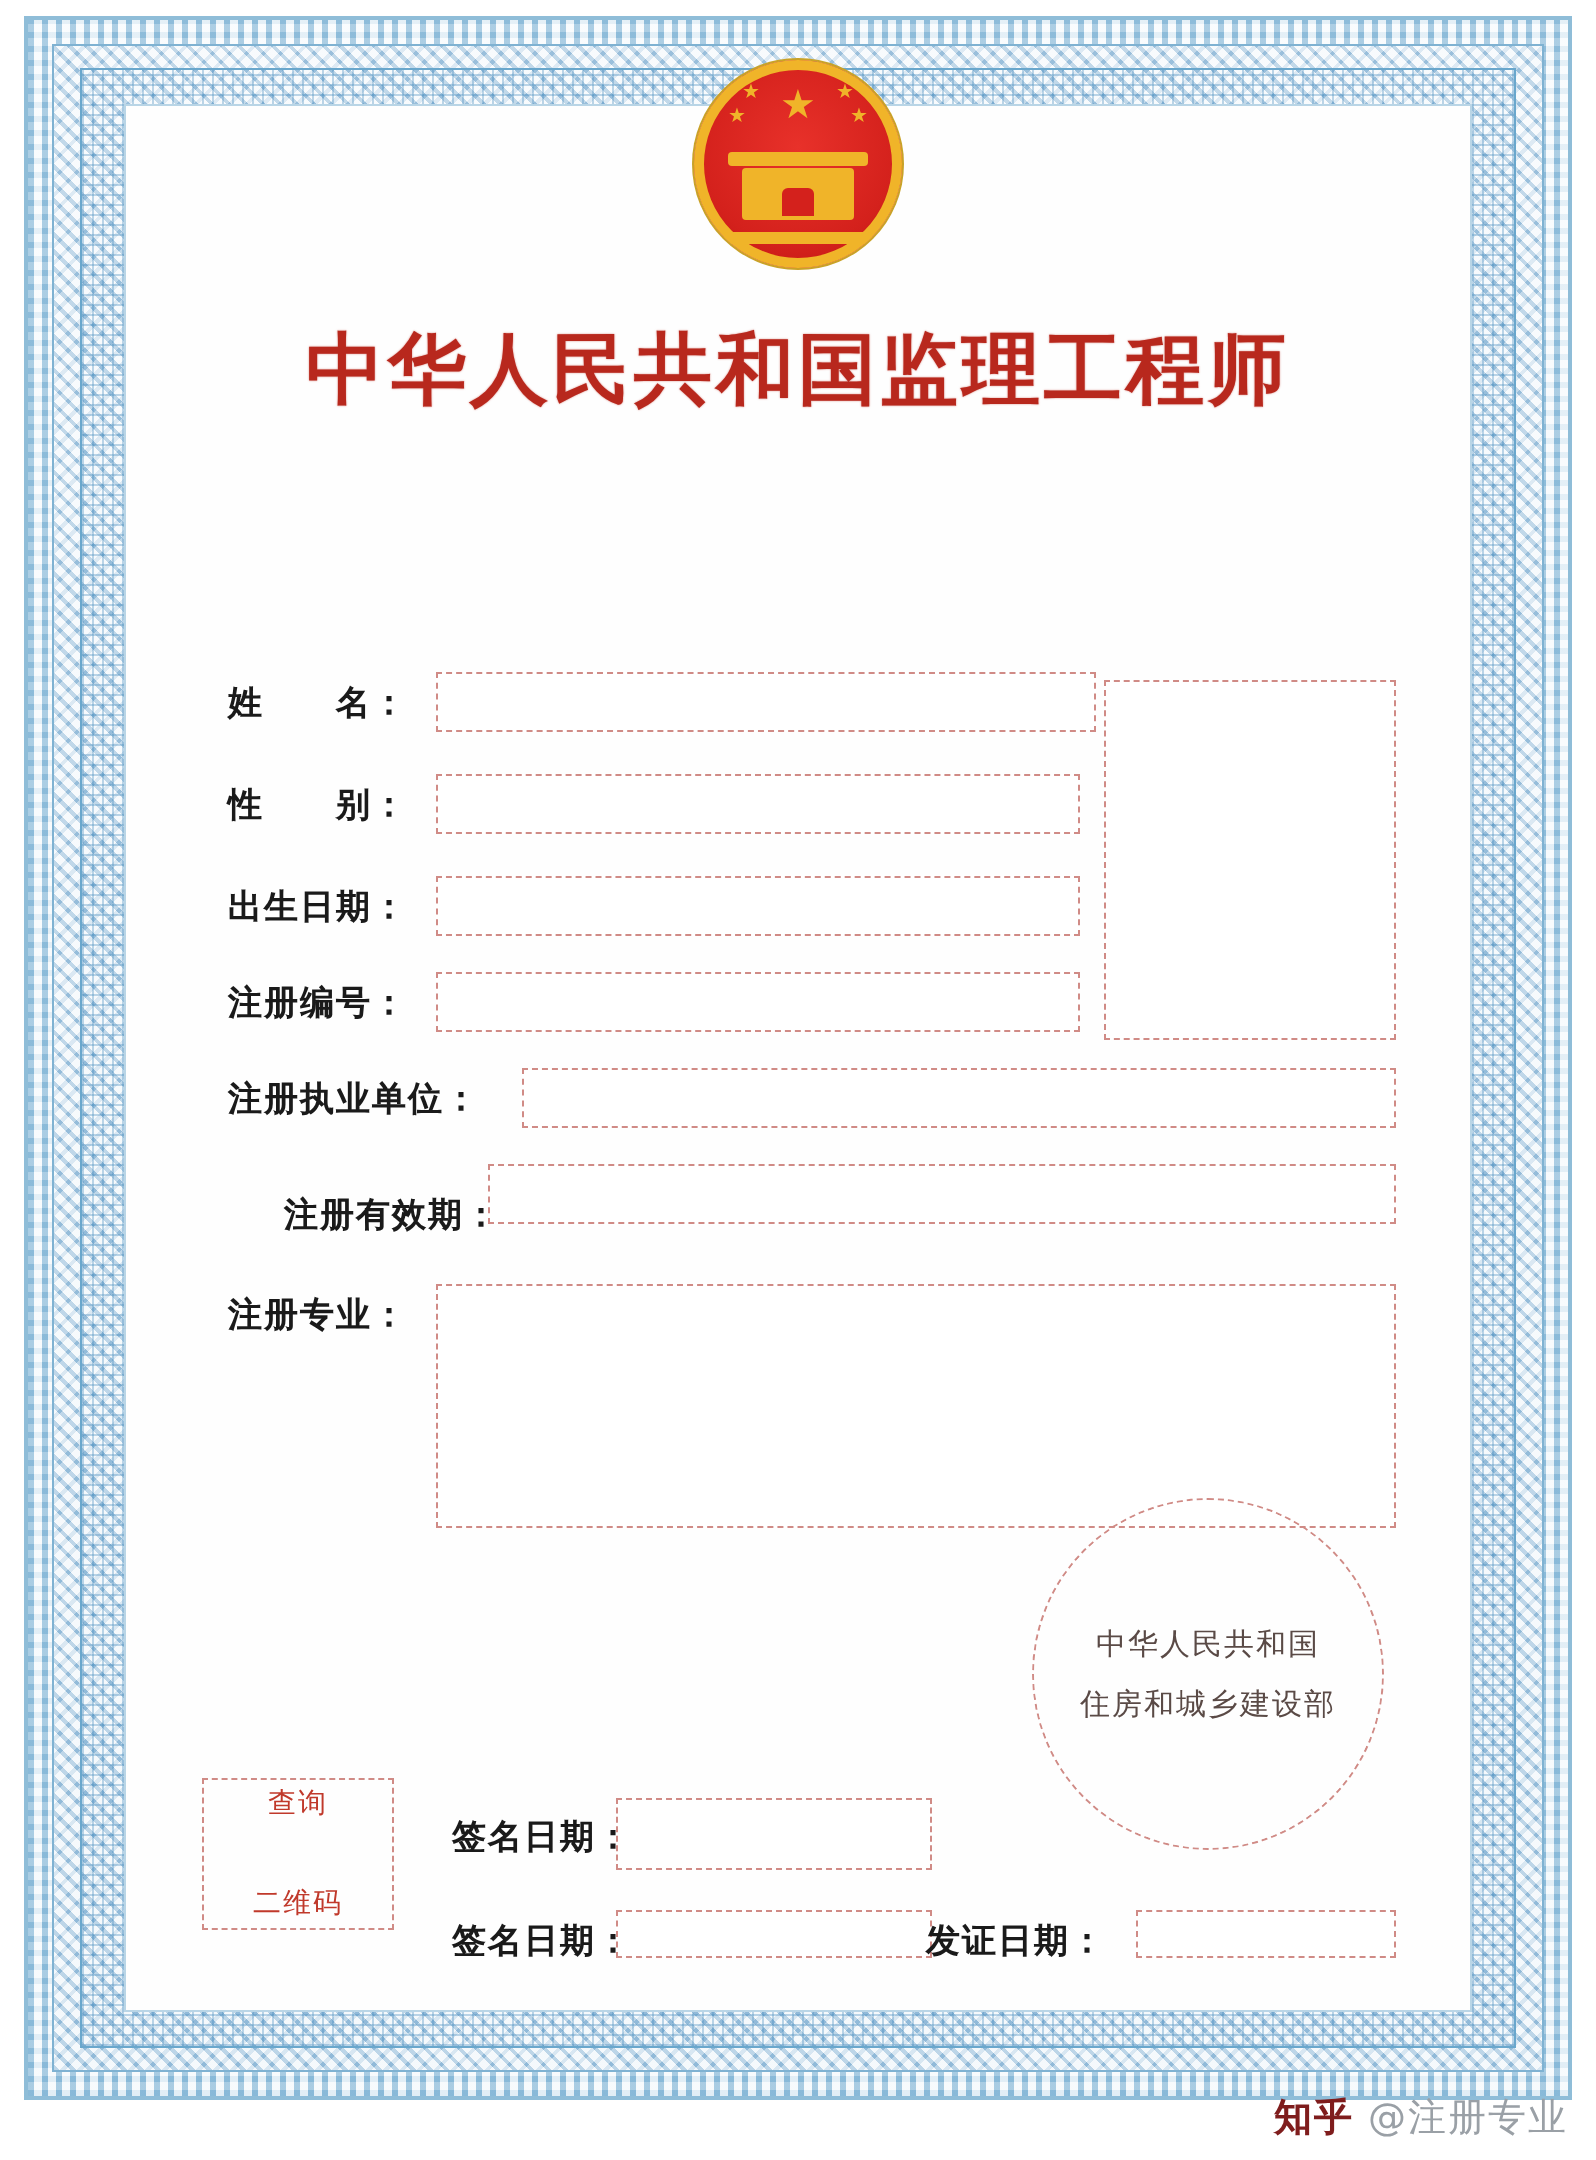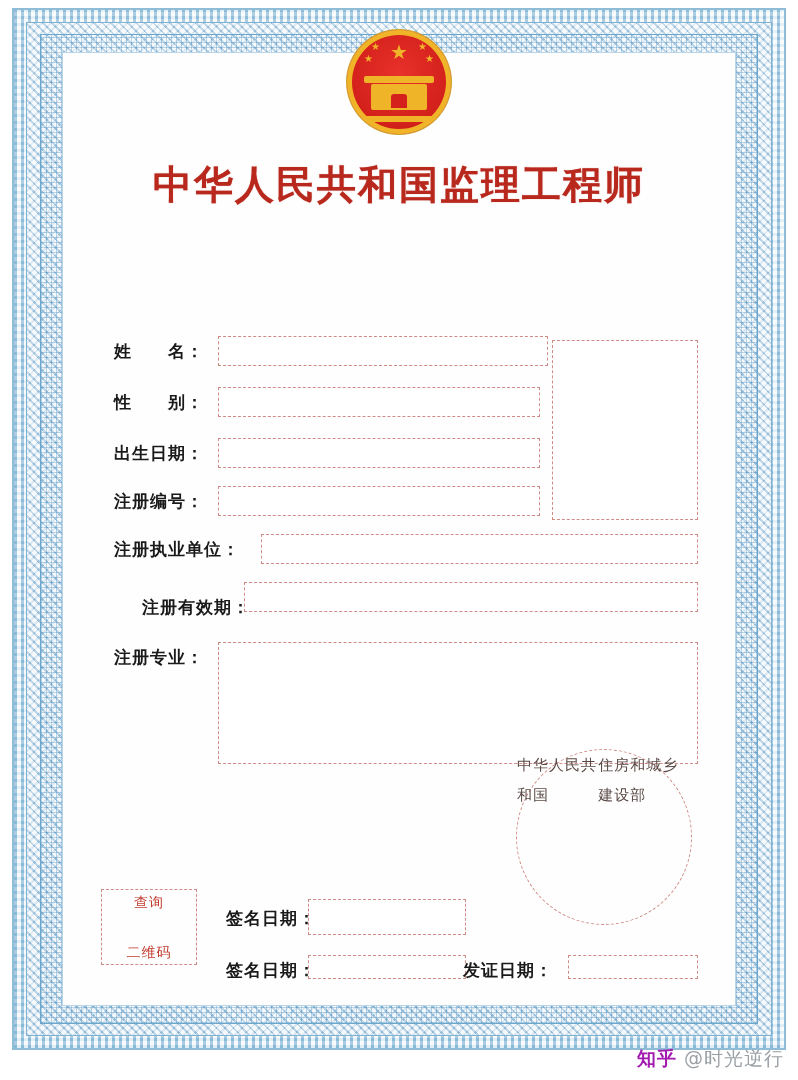--- a/index.html
+++ b/index.html
@@ -212,22 +212,22 @@
   .seal {
     position: absolute;
     left: 516px;
     top: 749px;
     width: 176px;
     height: 176px;
     border: 1px dashed #d08b86;
     border-radius: 50%;
     box-sizing: border-box;
     display: flex;
-    flex-direction: row;
-    align-items: flex-start;
+    flex-direction: column;
+    align-items: center;
     justify-content: center;
     color: #5a4a46;
     font-family: "DejaVu Serif", "Liberation Serif", serif;
     font-size: 15px;
     line-height: 30px;
     letter-spacing: 1px;
   }
 
   
   .qr-box {
@@ -253,21 +253,21 @@
   .watermark {
     position: absolute;
     right: 14px;
     bottom: 8px;
     color: #9aa0a6;
     font-size: 19px;
     letter-spacing: 1px;
     font-family: "DejaVu Sans", "Liberation Sans", sans-serif;
   }
   .watermark .zh {
-    color: #a21caf;
+    color: #7f1d1d;
     font-weight: bold;
   }
 </style>
 </head>
 <body>
 
 <div id="certificate">
 
   <div class="border-outer"></div>
   <div class="border-mid"></div>
@@ -346,16 +346,16 @@
     <div class="box" style="left:308px; top:899px; width:158px; height:36px;"></div>
 
     <span class="lbl" style="position:absolute; left:226px; top:959px;">签名日期：</span>
     <div class="box" style="left:308px; top:955px; width:158px; height:24px;"></div>
 
     <span class="lbl" style="position:absolute; left:463px; top:959px;">发证日期：</span>
     <div class="box" style="left:568px; top:955px; width:130px; height:24px;"></div>
   </div>
 
   <div class="watermark">
-    <span class="zh">知乎</span><span> @时光逆行</span>
+    <span class="zh">知乎</span><span> @注册专业</span>
   </div>
 
 </div>
 
 </body></html>

